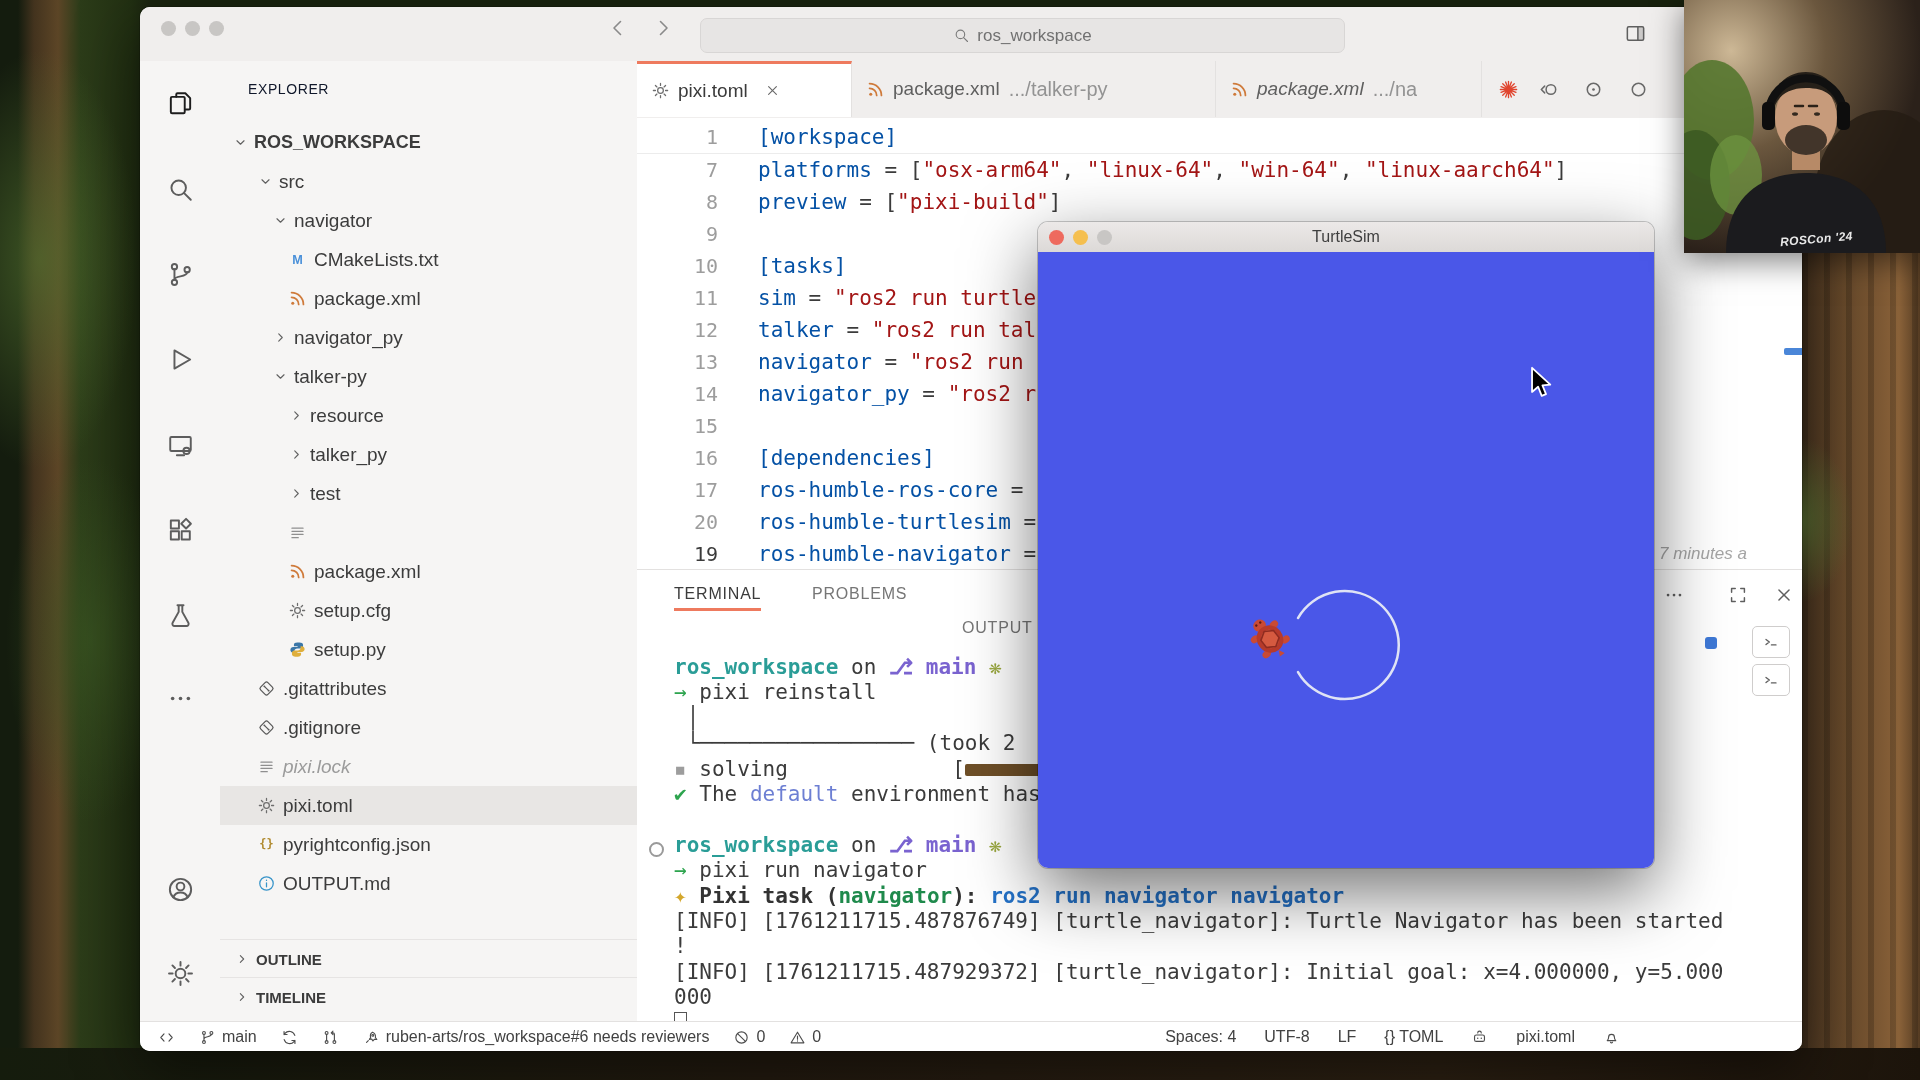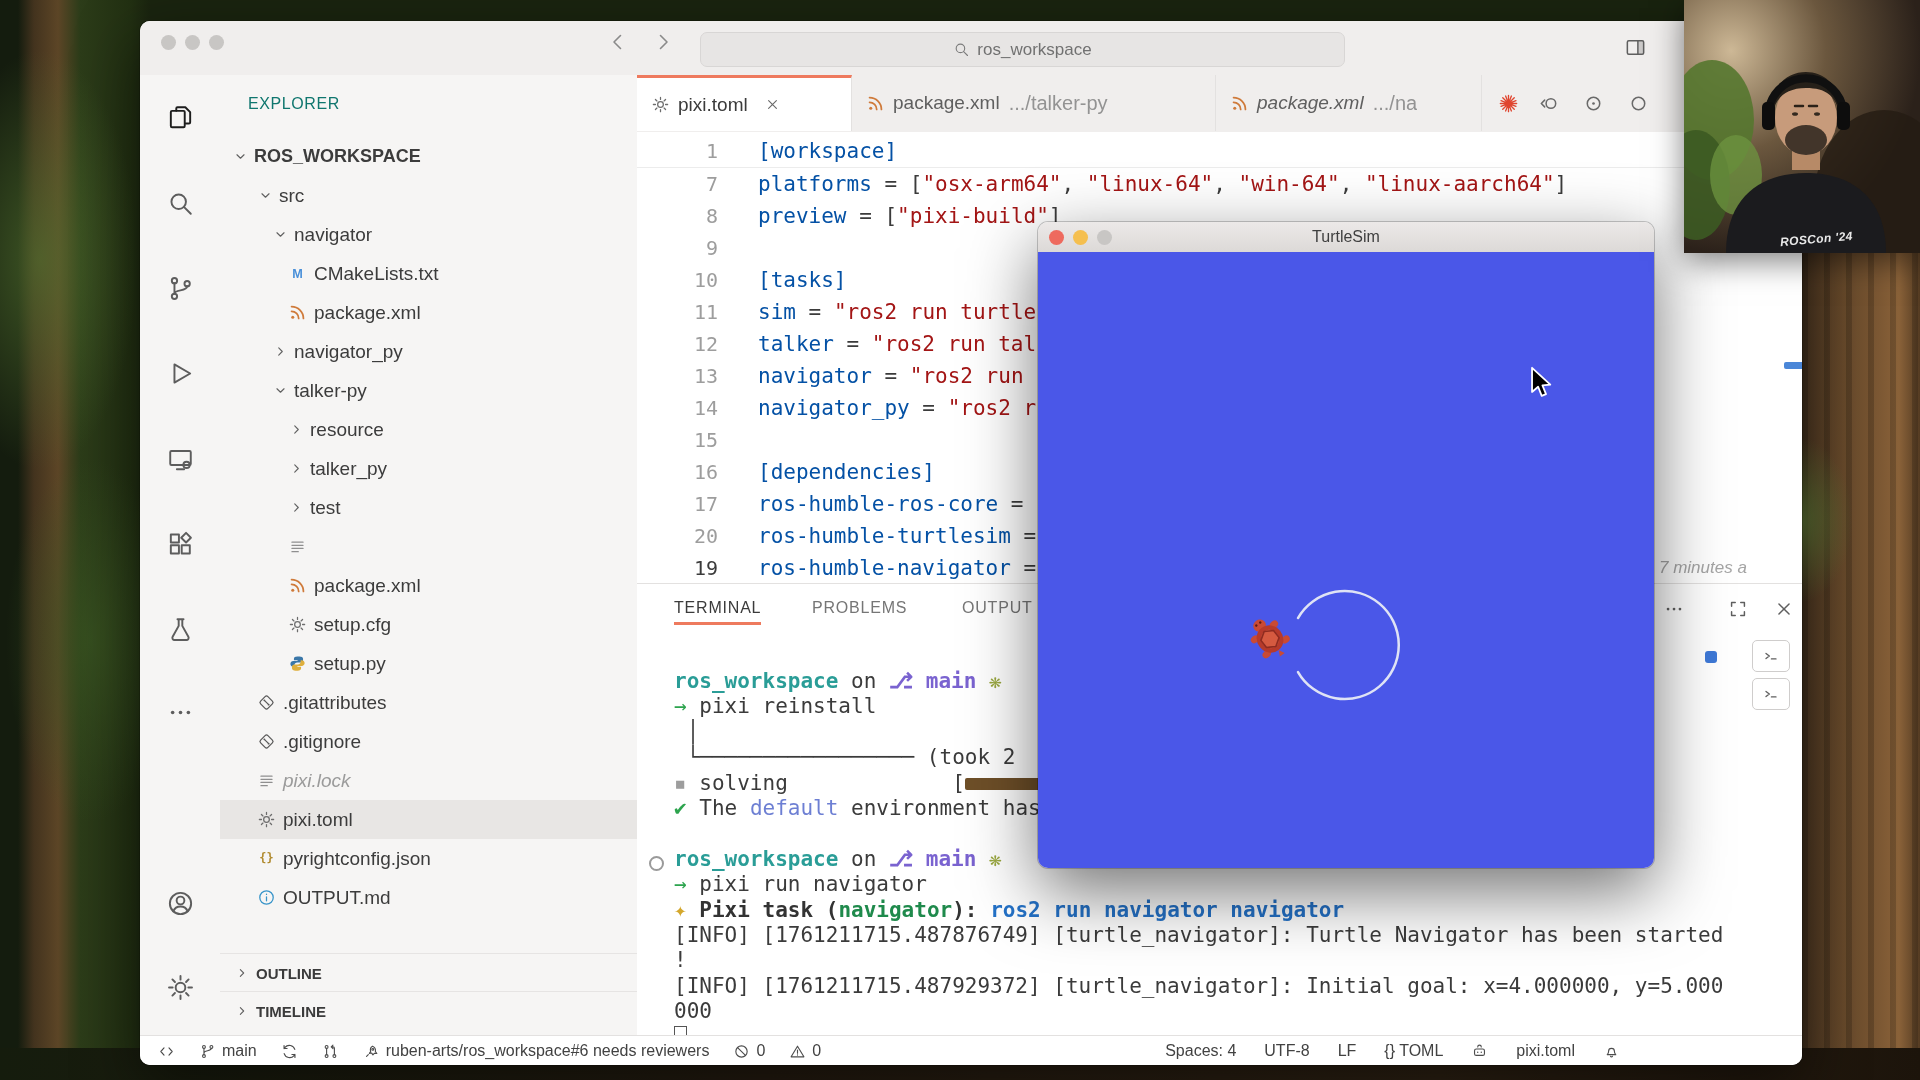--- a/index.html
+++ b/index.html
@@ -13,38 +13,38 @@
       radial-gradient(ellipse 140px 300px at 40px 260px, rgba(84,116,48,.65), transparent 70%),
       radial-gradient(ellipse 120px 260px at 90px 640px, rgba(58,86,34,.7), transparent 70%),
       linear-gradient(90deg,#141c0e 0px,#141c0e 18px,#43331e 34px,#5c4526 58px,#2c3c19 80px,#223012 130px,#1a240f 150px);}
   #bg-right{left:1780px;top:0;width:140px;height:1080px;
     background:
       radial-gradient(ellipse 70px 110px at 20px 520px, rgba(88,118,52,.8), transparent 75%),
       repeating-linear-gradient(90deg, rgba(0,0,0,.18) 0 6px, transparent 6px 22px),
       linear-gradient(90deg,#33241442 0,#4a3520 18%,#65482a 45%,#7b5733 70%,#8a6239 85%,#543b22 100%);}
   #bg-bottom{left:0;top:1048px;width:1920px;height:32px;background:linear-gradient(90deg,#151c0d,#241b10 40%,#2d2113 75%,#1c140b);}
   
-  #vscode{left:140px;top:21px;width:1662px;height:1044px;background:#fff;border-radius:10px;
+  #vscode{left:140px;top:7px;width:1662px;height:1044px;background:#fff;border-radius:10px;
     box-shadow:0 22px 60px rgba(0,0,0,.5), 0 0 0 1px rgba(0,0,0,.15);overflow:hidden;}
   #titlebar{left:0;top:0;width:1662px;height:54px;background:#f0eeed;border-bottom:1px solid #e0dedd;}
   .tlight{width:15px;height:15px;border-radius:50%;top:14px;}
   .nav-arrow{width:24px;height:24px;top:9px;color:#8a8a8a;}
   #searchbox{left:560px;top:11px;width:643px;height:33px;background:#e7e5e4;border:1px solid #d8d6d5;border-radius:7px;
     display:flex;align-items:center;justify-content:center;gap:7px;color:#717171;font-size:17px;}
   #searchbox .sicon{width:17px;height:17px;color:#7c7c7c;}
   #layout-toggle{left:1483px;top:15px;width:25px;height:23px;color:#5f5f5f;}
   
   #activitybar{left:0;top:54px;width:80px;height:960px;background:#f6f5f4;border-right:1px solid #e6e4e3;}
   .act-item{left:0;width:80px;height:58px;display:flex;align-items:center;justify-content:center;color:#5d5d5d;}
   .act-item .ic{width:29px;height:29px;}
   .act-item.active{color:#1d1d1d;}
   
   #sidebar{left:80px;top:54px;width:417px;height:960px;background:#f6f5f4;border-right:1px solid #e6e4e3;overflow:hidden;}
   #expl-header{left:0;top:14px;width:417px;height:30px;}
-  #expl-title{left:28px;top:6px;font-size:16px;letter-spacing:.6px;color:#0f766e;}
+  #expl-title{left:28px;top:6px;font-size:14px;letter-spacing:.6px;color:#0f172a;}
   .trow{left:0;width:417px;height:39px;display:flex;align-items:center;font-size:19px;color:#3c3c3c;cursor:default;}
   .trow.sel{background:#e8e6e4;}
   .trow.dim .lbl{color:#9b9b9b;}
   .trow .chev{width:17px;height:17px;color:#616161;flex:0 0 17px;margin-right:5px;}
   .trow .ficon{width:19px;height:19px;flex:0 0 19px;margin-right:7px;color:#6d6d6d;}
   .trow .lbl{white-space:nowrap;}
   .trow.root .lbl{font-weight:bold;font-size:18px;}
   .side-section{left:0;width:417px;height:38px;border-top:1px solid #e6e4e3;display:flex;align-items:center;font-weight:bold;font-size:15px;color:#3b3b3b;}
   .side-section .chev{width:16px;height:16px;margin:0 6px 0 14px;color:#616161;}
   
@@ -419,21 +419,21 @@
         <div class="cline"><span class="ln">17</span><span class="lc"><span class="tk k">ros-humble-ros-core</span><span class="tk o"> = </span></span></div>
         <div class="cline"><span class="ln">20</span><span class="lc"><span class="tk k">ros-humble-turtlesim</span><span class="tk o"> =</span></span></div>
         <div class="cline activeln"><span class="ln">19</span><span class="lc"><span class="tk k">ros-humble-navigator</span><span class="tk o"> =</span></span><span id="blame">7 minutes a</span></div>
       </div>
     <div id="scroll-dash" class="abs"></div>
 
     <div id="panel" class="abs">
       <div id="ptabs">
           <div class="ptab abs active" style="left: 37px;">TERMINAL</div>
           <div class="ptab abs" style="left: 175px;">PROBLEMS</div>
-          <div class="ptab abs" style="left: 325px;">OUTPUT</div>
+          <div class="ptab abs" style="left: 325px; margin-top: 34px;">OUTPUT</div>
           <div class="panel-action abs" style="left: 1026px;"><svg viewBox="0 0 24 24">
               <circle cx="5.5" cy="12" r="1.5" class="f"></circle>
               <circle cx="12" cy="12" r="1.5" class="f"></circle>
               <circle cx="18.5" cy="12" r="1.5" class="f"></circle>
             </svg></div>
           <div class="panel-action abs" style="left: 1090px;"><svg viewBox="0 0 24 24">
               <path d="M9 5H5v4M15 5h4v4M19 15v4h-4M9 19H5v-4"></path>
             </svg></div>
           <div class="panel-action abs" style="left: 1136px;"><svg viewBox="0 0 24 24">
               <path d="M6.5 6.5l11 11M17.5 6.5l-11 11"></path>

